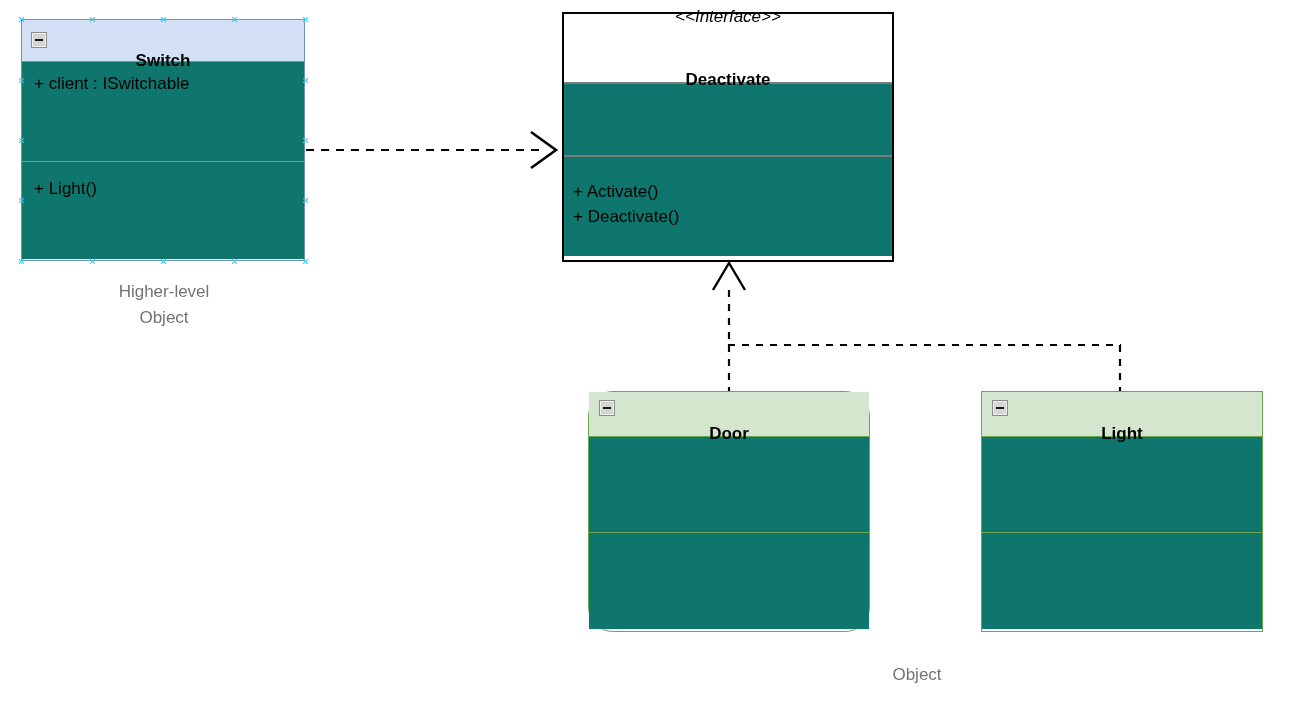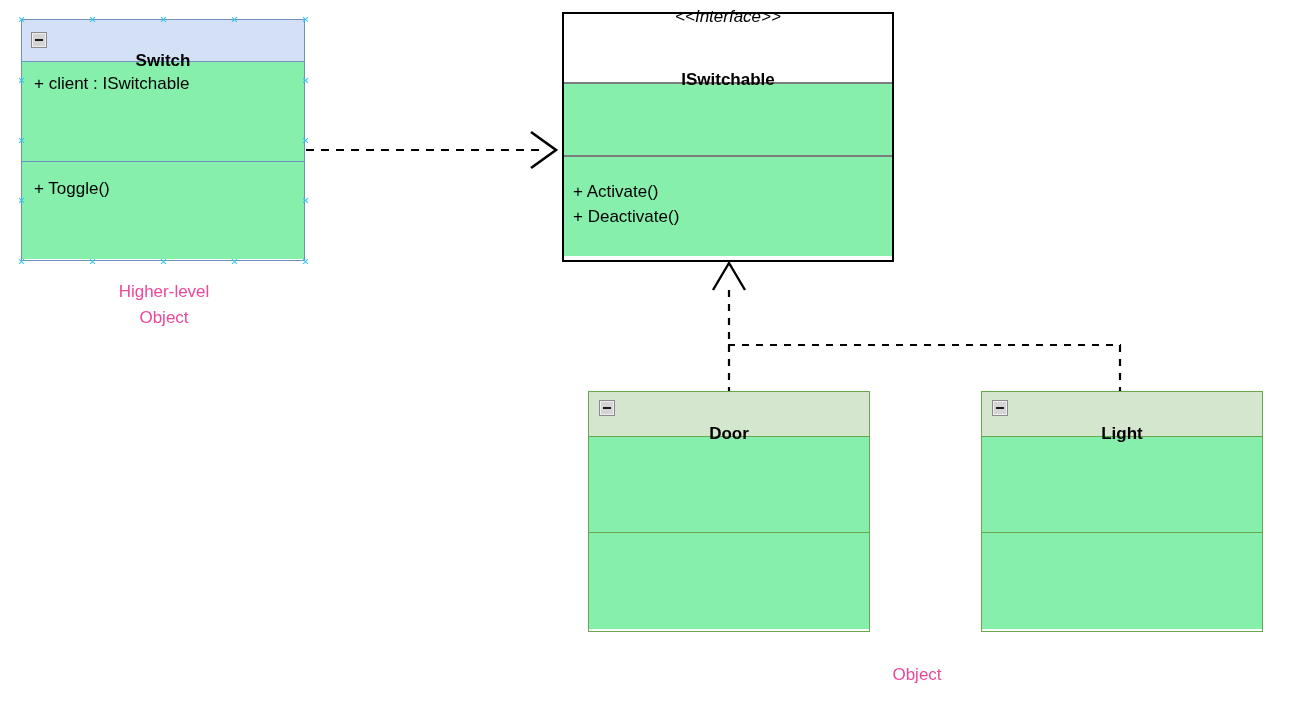--- a/index.html
+++ b/index.html
@@ -42,21 +42,21 @@
   }
   .uml-stereotype {
     font-style: italic;
     font-weight: normal;
     color: #000000;
     text-align: center;
     white-space: nowrap;
   }
   .uml-compartment {
     box-sizing: border-box;
-    background: #86efac;
+    background: #0f766e;
   }
   .uml-member {
     color: #000000;
     white-space: nowrap;
   }
 
   
   .collapse-icon {
     position: absolute;
     width: 16px;
@@ -157,27 +157,27 @@
     border-bottom: 1px solid #6aa84f;
   }
   .green-box .uml-title { font-size: 17px; }
   .green-box .collapse-icon { left: 10px; top: 8px; }
   .green-box .comp-a {
     height: 96px;
     border-bottom: 1px solid #6aa84f;
   }
   .green-box .comp-b { height: 96px; }
 
-  #door-box  { left: 588px;  top: 391px; width: 282px; height: 241px; }
+  #door-box  { left: 588px;  top: 391px; width: 282px; height: 241px; border-radius: 25px; }
   #light-box { left: 981px;  top: 391px; width: 282px; height: 241px; }
 
   
   .caption {
     position: absolute;
-    color: #ec4899;
+    color: #737373;
     font-size: 17px;
     text-align: center;
     line-height: 1.55;
     white-space: nowrap;
   }
   #higher-level-caption { left: 64px;  top: 279px; width: 200px; }
   #lower-level-caption  { left: 817px; top: 662px; width: 200px; }
 
   
   .connector-layer {
@@ -218,21 +218,21 @@
 
   <div class="uml-box" id="switch-box">
     <div class="uml-header">
       <span class="collapse-icon"></span>
       <span class="uml-title">Switch</span>
     </div>
     <div class="uml-compartment" id="switch-attrs">
       <div class="uml-member">+ client : ISwitchable</div>
     </div>
     <div class="uml-compartment" id="switch-methods">
-      <div class="uml-member">+ Toggle()</div>
+      <div class="uml-member">+ Light()</div>
     </div>
   </div>
 
   <div>
     <div class="handle" style="left:21px;  top:19px;"></div>
     <div class="handle" style="left:92px;  top:19px;"></div>
     <div class="handle" style="left:163px; top:19px;"></div>
     <div class="handle" style="left:234px; top:19px;"></div>
     <div class="handle" style="left:305px; top:19px;"></div>
     <div class="handle" style="left:21px;  top:80px;"></div>
@@ -244,21 +244,21 @@
     <div class="handle" style="left:21px;  top:261px;"></div>
     <div class="handle" style="left:92px;  top:261px;"></div>
     <div class="handle" style="left:163px; top:261px;"></div>
     <div class="handle" style="left:234px; top:261px;"></div>
     <div class="handle" style="left:305px; top:261px;"></div>
   </div>
 
   <div class="uml-box" id="iswitchable-box">
     <div class="uml-header">
       <span class="uml-stereotype">&lt;&lt;Interface&gt;&gt;</span>
-      <span class="uml-title">ISwitchable</span>
+      <span class="uml-title">Deactivate</span>
     </div>
     <div class="uml-compartment" id="iswitchable-attrs"></div>
     <div class="uml-compartment" id="iswitchable-methods">
       <div class="uml-member">+ Activate()</div>
       <div class="uml-member">+ Deactivate()</div>
     </div>
   </div>
 
   <div class="uml-box green-box" id="door-box">
     <div class="uml-header">

